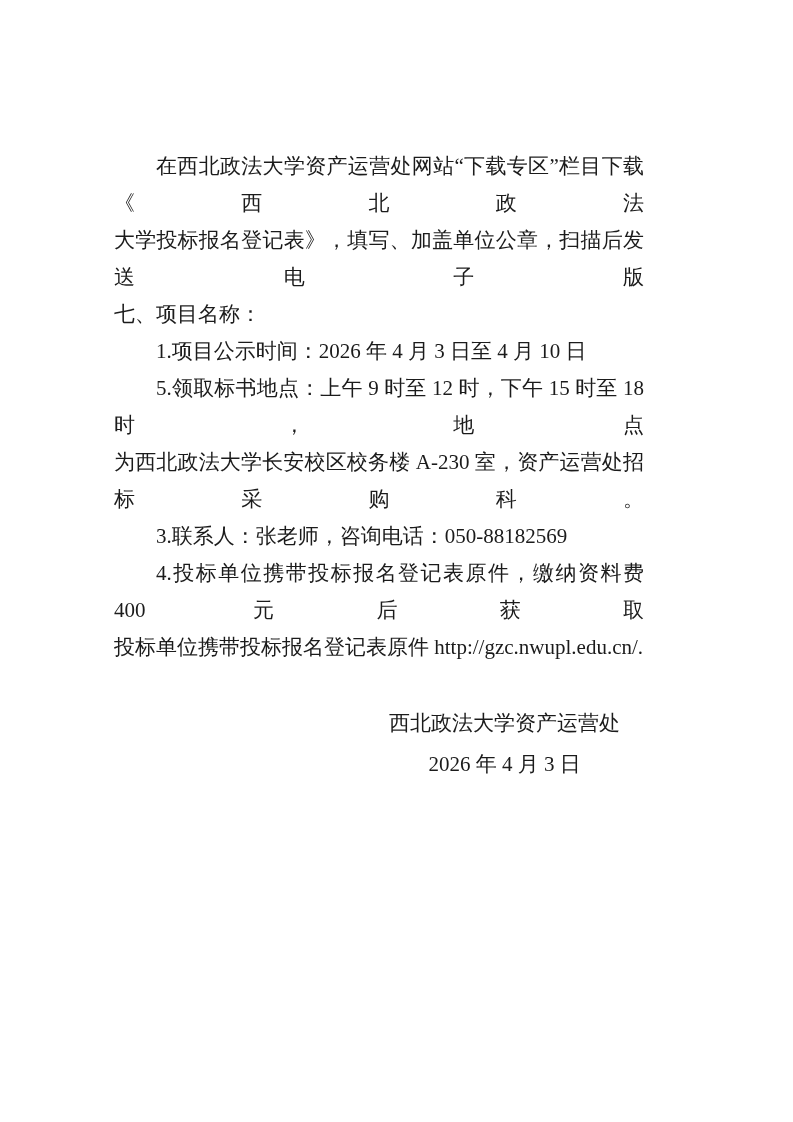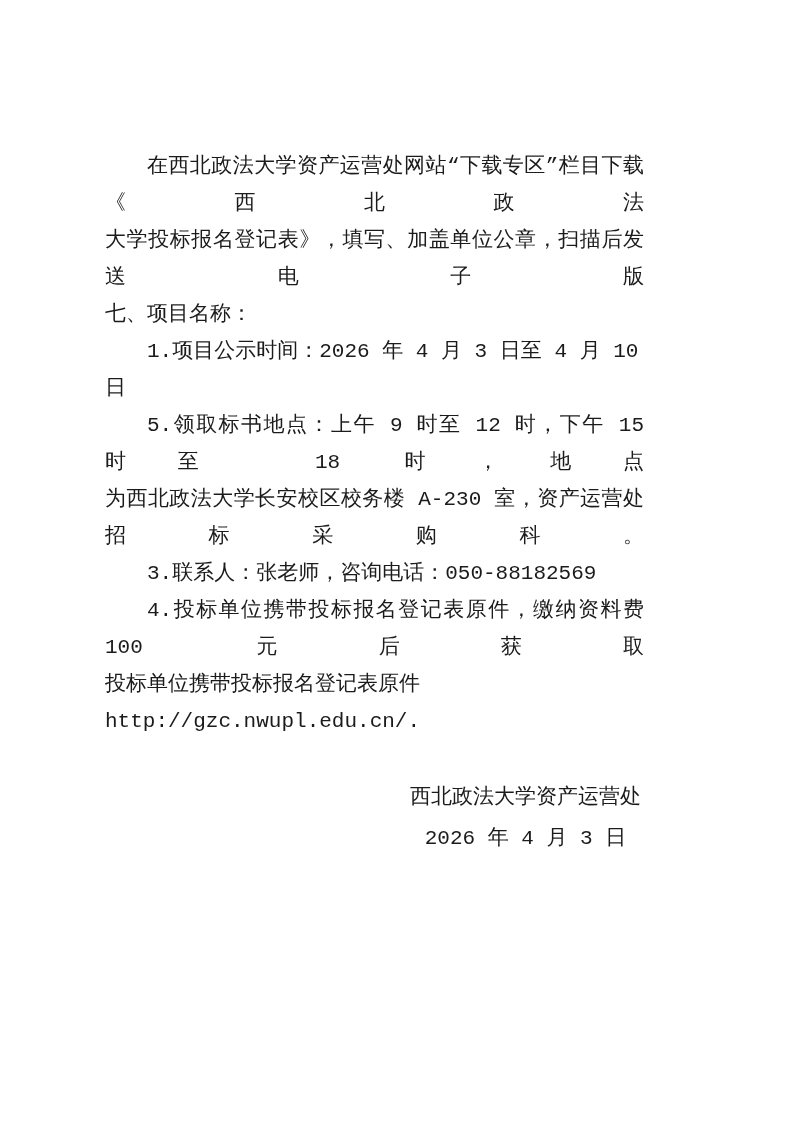--- a/index.html
+++ b/index.html
@@ -6,23 +6,24 @@
     margin: 0;
     padding: 0;
     background: #ffffff;
   }
   .page {
     position: relative;
     width: 732px;
     height: 1122px;
     background: #ffffff;
     color: #1b1b1b;
-    font-family: Liberation Mono, monospace;
+    font-family: Liberation Serif, serif;
     overflow: hidden;
     box-sizing: border-box;
+    padding-left: 9px;
   }
   .text-block {
     box-sizing: border-box;
     width: 100%;
     padding: 148px 88px 0 105px;
   }
   .ln {
     margin: 0;
     font-size: 21px;
     line-height: 37px;
@@ -36,21 +37,21 @@
     text-align: justify;
     text-align-last: justify;
     text-justify: inter-character;
   }
   .sig {
     margin-top: 37px;
     text-align: right;
   }
   .sig-inner {
     display: inline-block;
-    margin-right: 3px;
+    margin-right: 24px;
     text-align: center;
   }
   .sig-line {
     margin: 0;
     font-size: 21px;
     line-height: 41px;
   }
 </style>
 </head>
 <body>
@@ -66,21 +67,21 @@
     <p class="ln">七、项目名称：</p>
 
     <p class="ln indent">1.项目公示时间：2026 年 4 月 3 日至 4 月 10 日</p>
 
     <p class="ln indent justify">5.领取标书地点：上午 9 时至 12 时，下午 15 时至 18 时，地点</p>
 
     <p class="ln justify">为西北政法大学长安校区校务楼 A-230 室，资产运营处招标采购科。</p>
 
     <p class="ln indent">3.联系人：张老师，咨询电话：050-88182569</p>
 
-    <p class="ln indent justify">4.投标单位携带投标报名登记表原件，缴纳资料费 100 元后获取</p>
+    <p class="ln indent justify">4.投标单位携带投标报名登记表原件，缴纳资料费 400 元后获取</p>
 
 
     <p class="ln">投标单位携带投标报名登记表原件 http://gzc.nwupl.edu.cn/.</p>
 
     <div class="sig">
       <div class="sig-inner">
         <p class="sig-line">西北政法大学资产运营处</p>
         <p class="sig-line">2026 年 4 月 3 日</p>
       </div>
     </div>

